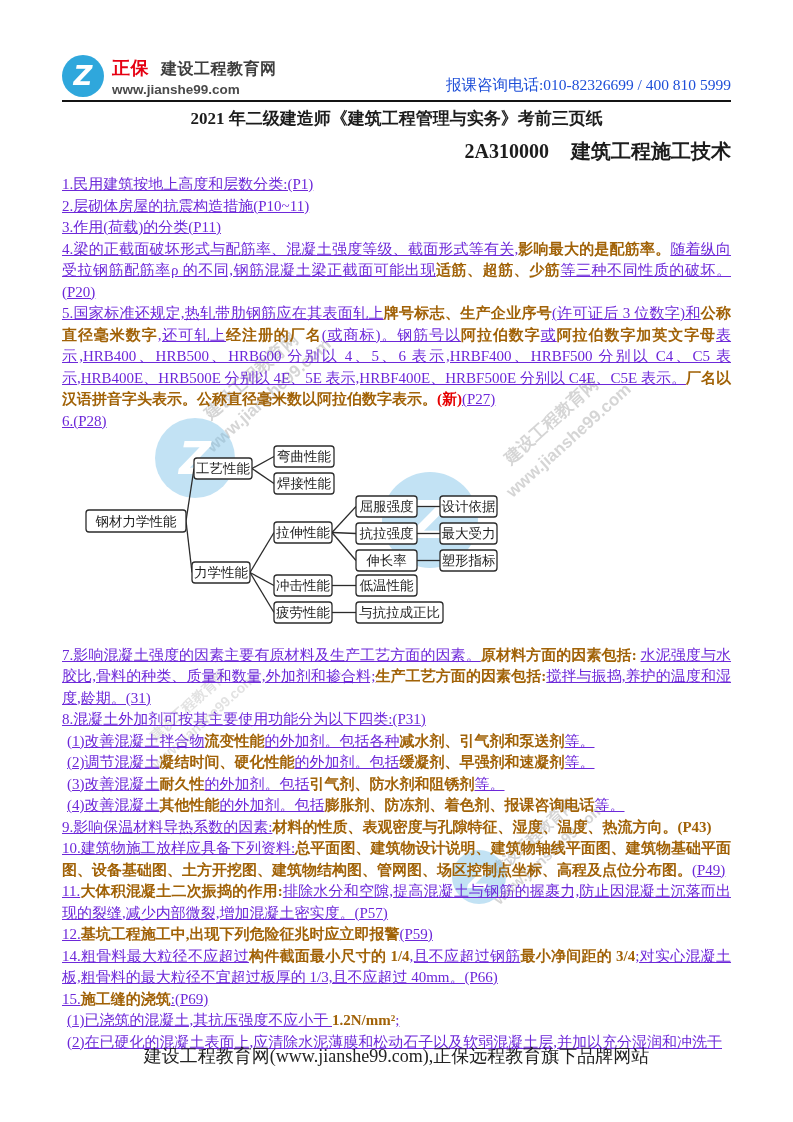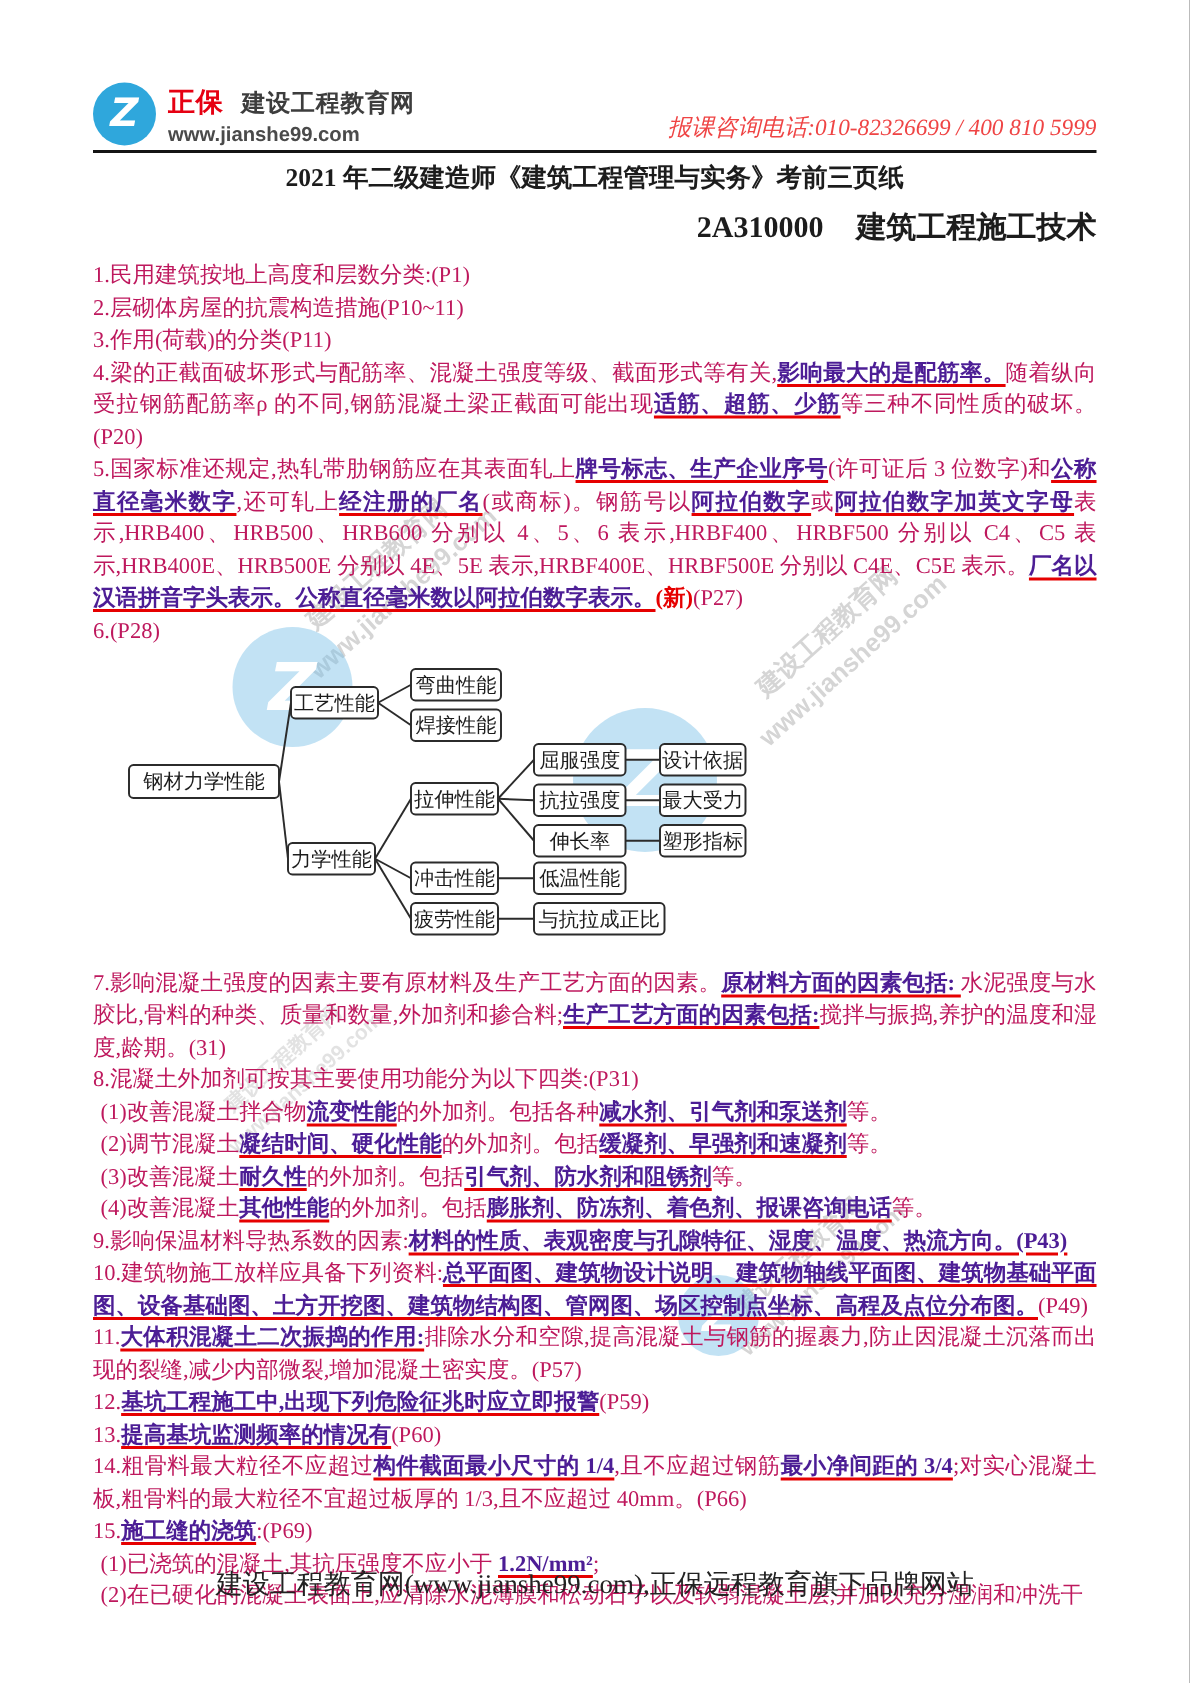--- a/index.html
+++ b/index.html
@@ -28,29 +28,29 @@
   .content { position:relative; z-index:1; padding:55px 62px 0 62px; }
   .header { display:flex; justify-content:space-between; align-items:flex-end;
             border-bottom:2px solid #141414; padding-bottom:3px; }
   .logo { display:flex; align-items:center; gap:8px; }
   .logo-mark { width:42px; height:42px; border-radius:50%; background:#2fa7dc;
                color:#fff; display:flex; align-items:center; justify-content:center;
                font:bold italic 26px "DejaVu Sans",sans-serif; }
   .logo-line1 { font-family:"Liberation Sans","DejaVu Sans",sans-serif; font-weight:bold; font-size:16px; color:#3d3d3d; letter-spacing:0.5px; }
   .brand-red { color:#e60012; font-size:18px; margin-right:12px; }
   .logo-url { font-family:"Liberation Sans","DejaVu Sans",sans-serif; font-weight:bold; font-size:13.5px; color:#4a4a4a; margin-top:2px; }
-  .phone { font-size:15.5px; color:#ef4444; padding-bottom:1px;font-style:italic; }
+  .phone { font-size:15.5px; color:#1d4ed8; padding-bottom:1px; }
   .title1 { text-align:center; font-weight:bold; font-size:17px; margin-top:5px; }
   .title2 { text-align:right; font-weight:bold; font-size:20px; margin-top:8px; margin-bottom:9px; }
   .title2 .gap { display:inline-block; width:22px; }
   .body-text { text-align:justify; font-size:15px; line-height:21.5px; }
   .body-text p { margin:0; }
   .body-text p.indent { padding-left:5px; }
-  .seg-n { color:#be185d; }
-  .seg-red { color:#4c1d95; font-weight:bold; text-decoration:underline;
+  .seg-n { color:#6d28d9;text-decoration:underline; }
+  .seg-red { color:#a16207; font-weight:bold; 
              text-decoration-color:#e60000; text-decoration-thickness:1.5px; text-underline-offset:3px; }
   .seg-redb { color:#e60000; font-weight:bold; }
   
   .diagram-wrap { margin:6px 0 4px 10px; position:relative; z-index:1; }
   .diagram-wrap svg text { font-family:"Liberation Serif","DejaVu Serif",serif; font-size:13.5px; fill:#1c1c1c; }
   
   .footer { position:absolute; z-index:1; left:0; right:0; top:1044px;
             text-align:center; font-size:18px; color:#222; }
 </style>
 </head>
@@ -174,21 +174,20 @@
           <p class=""><span class="seg-n">7.影响混凝土强度的因素主要有原材料及生产工艺方面的因素。</span><span class="seg-red">原材料方面的因素包括: </span><span class="seg-n">水泥强度与水胶比,骨料的种类、质量和数量,外加剂和掺合料;</span><span class="seg-red">生产工艺方面的因素包括:</span><span class="seg-n">搅拌与振捣,养护的温度和湿度,龄期。(31)</span></p>
           <p class=""><span class="seg-n">8.混凝土外加剂可按其主要使用功能分为以下四类:(P31)</span></p>
           <p class="indent"><span class="seg-n">(1)改善混凝土拌合物</span><span class="seg-red">流变性能</span><span class="seg-n">的外加剂。包括各种</span><span class="seg-red">减水剂、引气剂和泵送剂</span><span class="seg-n">等。</span></p>
           <p class="indent"><span class="seg-n">(2)调节混凝土</span><span class="seg-red">凝结时间、硬化性能</span><span class="seg-n">的外加剂。包括</span><span class="seg-red">缓凝剂、早强剂和速凝剂</span><span class="seg-n">等。</span></p>
           <p class="indent"><span class="seg-n">(3)改善混凝土</span><span class="seg-red">耐久性</span><span class="seg-n">的外加剂。包括</span><span class="seg-red">引气剂、防水剂和阻锈剂</span><span class="seg-n">等。</span></p>
           <p class="indent"><span class="seg-n">(4)改善混凝土</span><span class="seg-red">其他性能</span><span class="seg-n">的外加剂。包括</span><span class="seg-red">膨胀剂、防冻剂、着色剂、报课咨询电话</span><span class="seg-n">等。</span></p>
           <p class=""><span class="seg-n">9.影响保温材料导热系数的因素:</span><span class="seg-red">材料的性质、表观密度与孔隙特征、湿度、温度、热流方向。(P43)</span></p>
           <p class=""><span class="seg-n">10.建筑物施工放样应具备下列资料:</span><span class="seg-red">总平面图、建筑物设计说明、建筑物轴线平面图、建筑物基础平面图、设备基础图、土方开挖图、建筑物结构图、管网图、场区控制点坐标、高程及点位分布图。</span><span class="seg-n">(P49)</span></p>
           <p class=""><span class="seg-n">11.</span><span class="seg-red">大体积混凝土二次振捣的作用:</span><span class="seg-n">排除水分和空隙,提高混凝土与钢筋的握裹力,防止因混凝土沉落而出现的裂缝,减少内部微裂,增加混凝土密实度。(P57)</span></p>
           <p class=""><span class="seg-n">12.</span><span class="seg-red">基坑工程施工中,出现下列危险征兆时应立即报警</span><span class="seg-n">(P59)</span></p>
-          <p class=""><span class="seg-n">13.</span><span class="seg-red">提高基坑监测频率的情况有</span><span class="seg-n">(P60)</span></p>
           <p class=""><span class="seg-n">14.粗骨料最大粒径不应超过</span><span class="seg-red">构件截面最小尺寸的 1/4</span><span class="seg-n">,且不应超过钢筋</span><span class="seg-red">最小净间距的 3/4</span><span class="seg-n">;对实心混凝土板,粗骨料的最大粒径不宜超过板厚的 1/3,且不应超过 40mm。(P66)</span></p>
           <p class=""><span class="seg-n">15.</span><span class="seg-red">施工缝的浇筑</span><span class="seg-n">:(P69)</span></p>
           <p class="indent"><span class="seg-n">(1)已浇筑的混凝土,其抗压强度不应小于 </span><span class="seg-red">1.2N/mm²</span><span class="seg-n">;</span></p>
           <p class="indent"><span class="seg-n">(2)在已硬化的混凝土表面上,应清除水泥薄膜和松动石子以及软弱混凝土层,并加以充分湿润和冲洗干</span></p>
         </div>
     </div>
   </div>
 
   <div class="footer">建设工程教育网(www.jianshe99.com),正保远程教育旗下品牌网站</div>
 </div>

